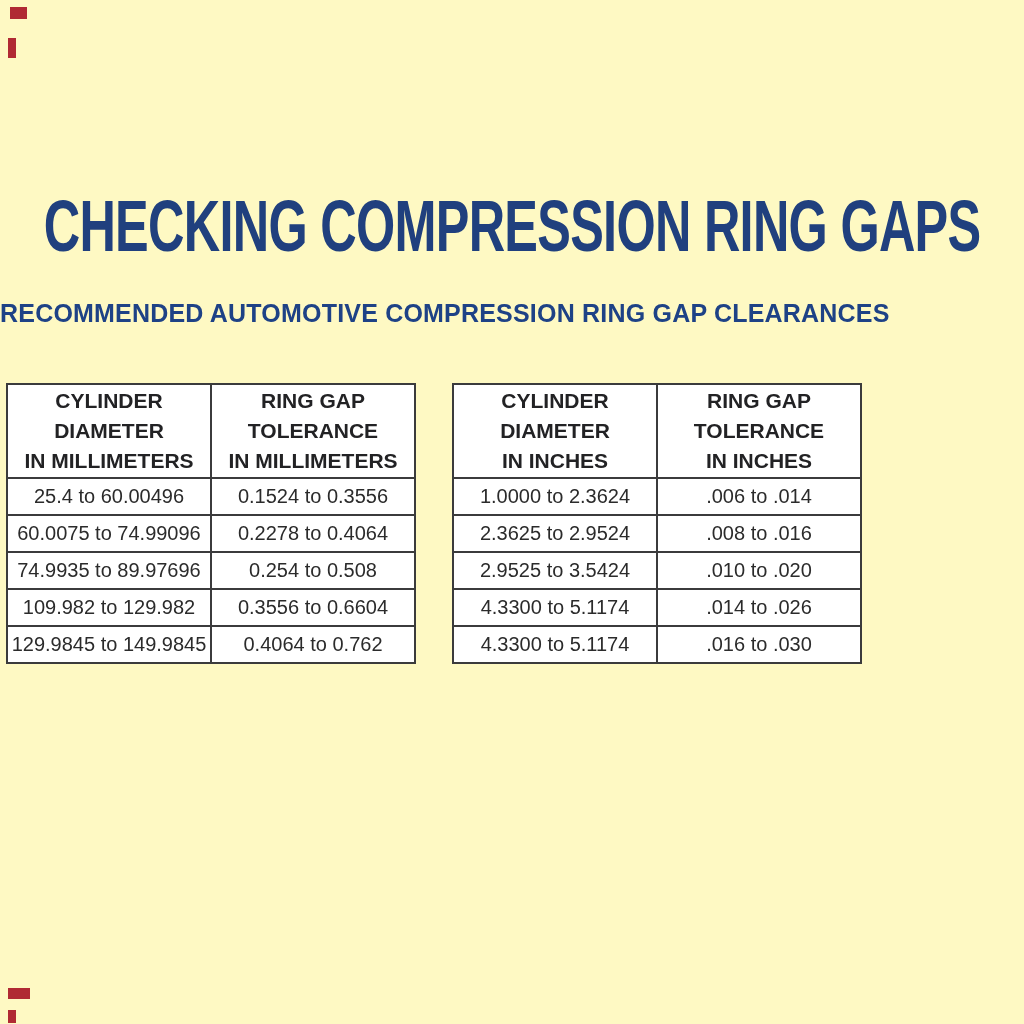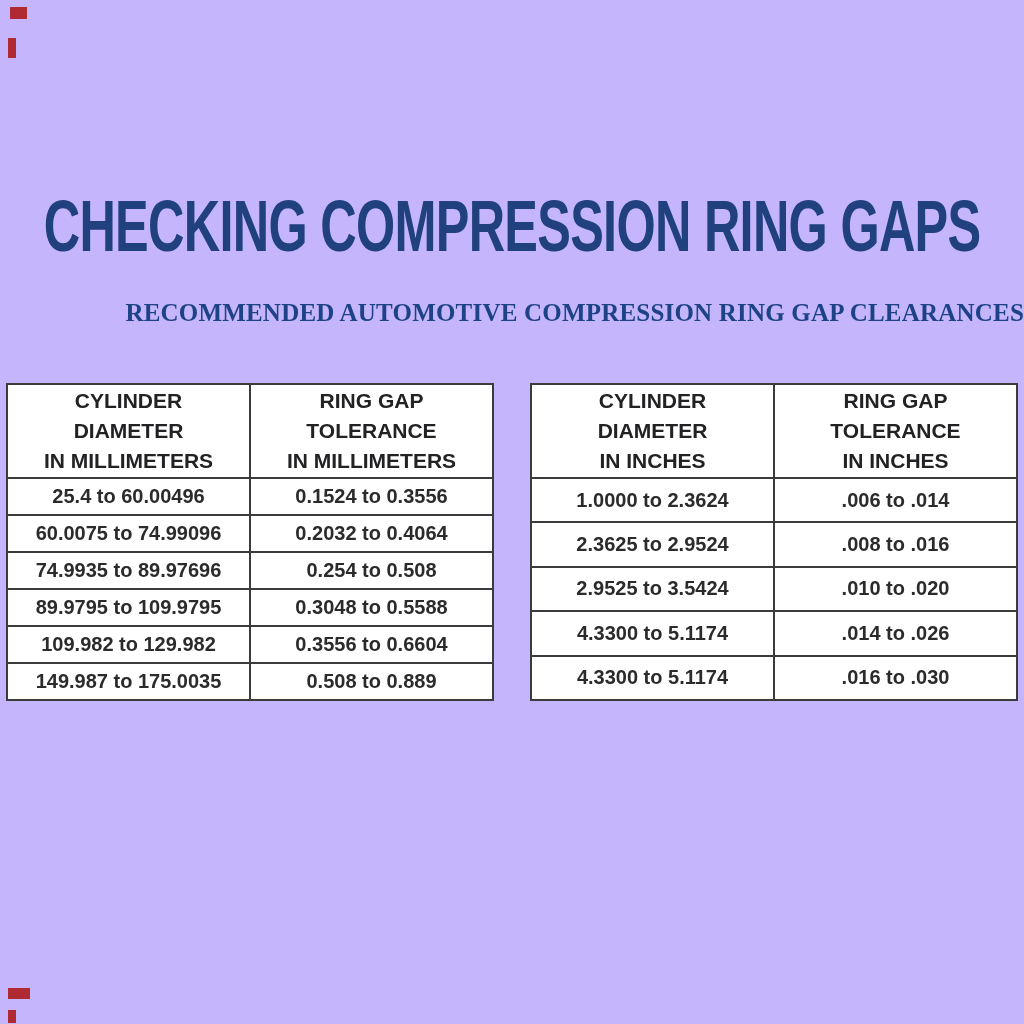--- a/index.html
+++ b/index.html
@@ -11,21 +11,21 @@
   body {
     width: 1024px;
     height: 1024px;
     position: relative;
     overflow: hidden;
     font-family: "Liberation Sans", sans-serif;
   }
   .page {
     position: absolute;
     inset: 0;
-    background: #c4b5fd;
+    background: #fef9c3;
   }
 
   
   .red-mark { position: absolute; background: #b02a33; }
   .m1 { top: 7px;    left: 10px; width: 17px; height: 12px; }
   .m2 { top: 38px;   left: 8px;  width: 8px;  height: 20px; }
   .m3 { top: 988px;  left: 8px;  width: 22px; height: 11px; }
   .m4 { top: 1010px; left: 8px;  width: 8px;  height: 13px; }
 
   .title-wrap {
@@ -47,38 +47,37 @@
     transform: scaleX(0.70);
     transform-origin: center;
   }
 
   .subtitle-wrap {
     position: absolute;
     top: 297px;
     left: 0;
     right: 0;
     display: flex;
-    justify-content: flex-end;
-    font-family: Liberation Serif, serif;
+    justify-content: flex-start;
   }
   .subtitle-wrap h2 {
     margin: 0;
     font-size: 25px;
     line-height: 32px;
     font-weight: bold;
     color: #1e4286;
     white-space: nowrap;
     letter-spacing: 0.2px;
   }
 
   .tables {
     position: absolute;
     top: 383px;
     left: 6px;
-    width: 1012px;
+    width: 856px;
     display: flex;
     gap: 36px;
   }
   table.spec-table {
     width: 488px;
     border-collapse: collapse;
     table-layout: fixed;
     background: #ffffff;
   }
   table.spec-table th,
@@ -94,21 +93,21 @@
     height: 94px;
     font-size: 21px;
     line-height: 30px;
     font-weight: bold;
     color: #222224;
     white-space: pre-line;
   }
   table.spec-table td {
     height: 37px;
     font-size: 20px;
-    font-weight: bold;
+    font-weight: normal;
   }
 </style>
 </head>
 <body>
 
 <div class="page">
 
   <div class="red-mark m1"></div>
   <div class="red-mark m2"></div>
   <div class="red-mark m3"></div>
@@ -135,37 +134,33 @@
 IN MILLIMETERS</th>
         </tr>
       </thead>
       <tbody>
           <tr>
             <td>25.4 to 60.00496</td>
             <td>0.1524 to 0.3556</td>
           </tr>
           <tr>
             <td>60.0075 to 74.99096</td>
-            <td>0.2032 to 0.4064</td>
+            <td>0.2278 to 0.4064</td>
           </tr>
           <tr>
             <td>74.9935 to 89.97696</td>
             <td>0.254 to 0.508</td>
           </tr>
           <tr>
-            <td>89.9795 to 109.9795</td>
-            <td>0.3048 to 0.5588</td>
-          </tr>
-          <tr>
             <td>109.982 to 129.982</td>
             <td>0.3556 to 0.6604</td>
           </tr>
           <tr>
-            <td>149.987 to 175.0035</td>
-            <td>0.508 to 0.889</td>
+            <td>129.9845 to 149.9845</td>
+            <td>0.4064 to 0.762</td>
           </tr>
         </tbody>
     </table>
 
     <table class="spec-table">
       <thead>
         <tr>
           <th>CYLINDER
 DIAMETER
 IN INCHES</th>

